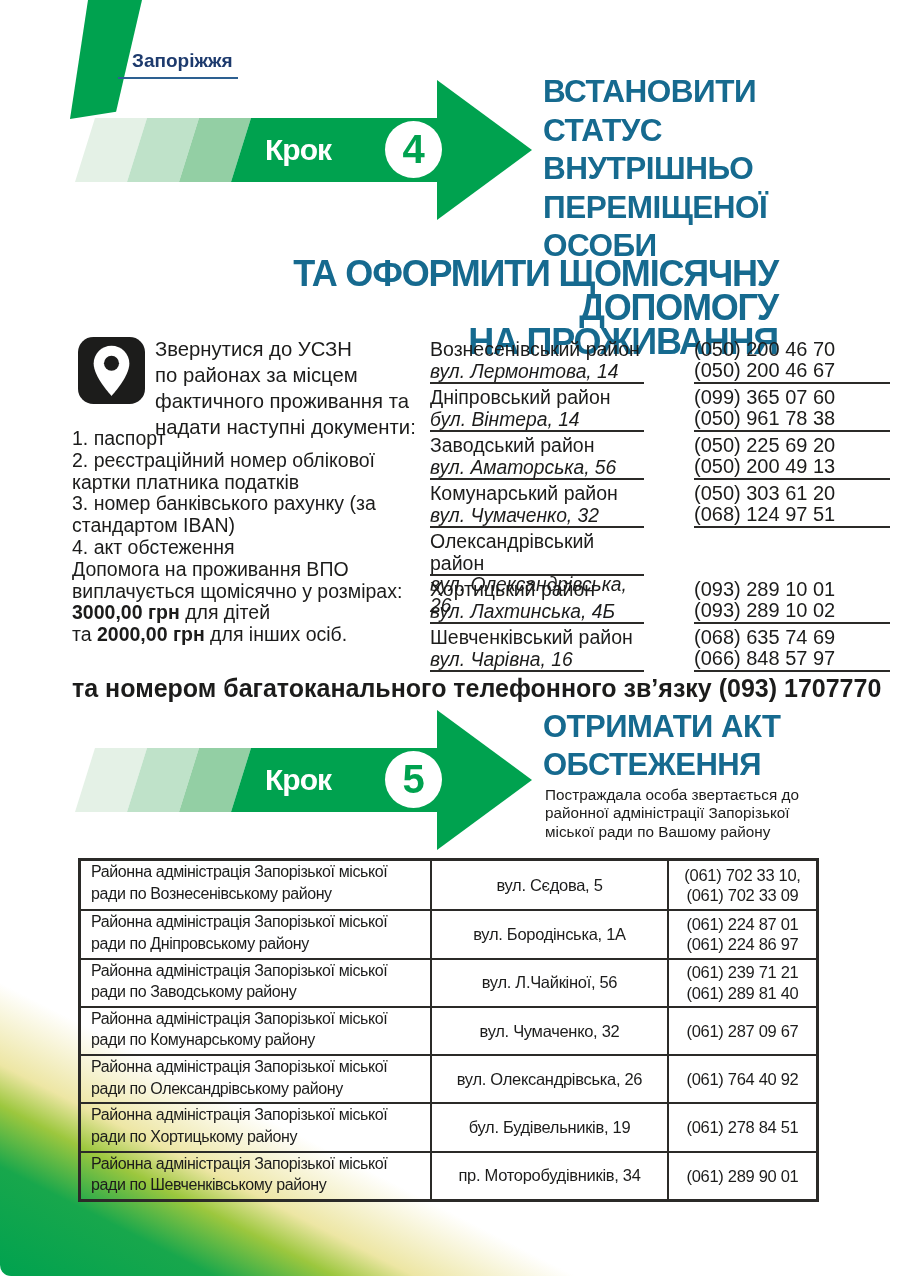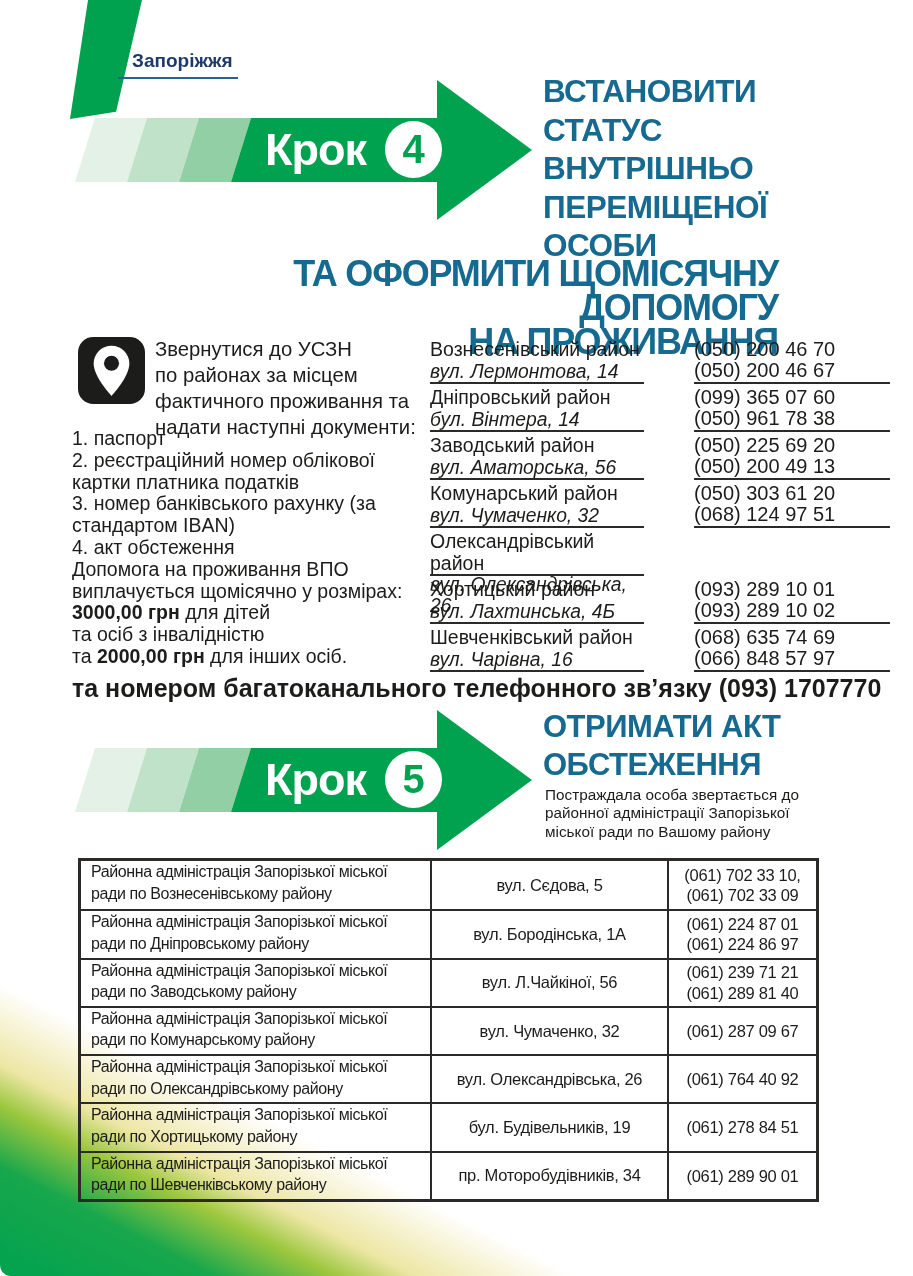--- a/index.html
+++ b/index.html
@@ -13,21 +13,21 @@
   .abs{position:absolute;}
 
   
   .corner-bar{left:70px;top:0;width:72px;height:119px;background:var(--green);
     clip-path:polygon(25% 0,100% 0,64% 94%,0 100%);}
   .zap-label{left:118px;top:50px;padding:0 6px 5px 14px;border-bottom:2px solid var(--underline);
     font-size:19px;font-weight:bold;color:var(--navy);}
 
   
   .arrow-svg{width:470px;height:175px;display:block;}
-  .krok{height:64px;line-height:64px;font-size:45px;font-weight:bold;color:#fff;letter-spacing:-1px;}
+  .krok{height:64px;line-height:64px;font-size:30px;font-weight:bold;color:#fff;letter-spacing:-1px;}
   .numcircle{width:57px;height:57px;background:#fff;border-radius:50%;
     display:flex;align-items:center;justify-content:center;}
   .numcircle span{font-size:40px;font-weight:bold;color:var(--green);}
 
   
   .t4-title{left:543px;top:72px;width:370px;}
   .t4-title div{font-size:31.5px;line-height:38.6px;font-weight:bold;color:var(--teal);letter-spacing:-0.5px;}
   .subtitle{left:105px;top:257px;width:673px;text-align:right;font-weight:bold;color:var(--teal);
     font-size:36px;line-height:33.8px;letter-spacing:-1.2px;}
 
@@ -126,21 +126,20 @@
   <div class="abs docs">
       <div><span>1. паспорт</span></div>
       <div><span>2. реєстраційний номер облікової</span></div>
       <div><span>картки платника податків</span></div>
       <div><span>3. номер банківського рахунку (за</span></div>
       <div><span>стандартом IBAN)</span></div>
       <div><span>4. акт обстеження</span></div>
       <div><span>Допомога на проживання ВПО</span></div>
       <div><span>виплачується щомісячно у розмірах:</span></div>
       <div><span class="b">3000,00 грн</span><span> для дітей</span></div>
-      <div><span>та осіб з інвалідністю</span></div>
       <div><span>та </span><span class="b">2000,00 грн</span><span> для інших осіб.</span></div>
     </div>
 
   <div class="abs usz">
       <div class="usz-row">
         <div class="cl">
           <div class="nm">Вознесенівський район</div>
           <div class="ad">вул. Лермонтова, 14</div>
         </div>
         <div class="cr">

